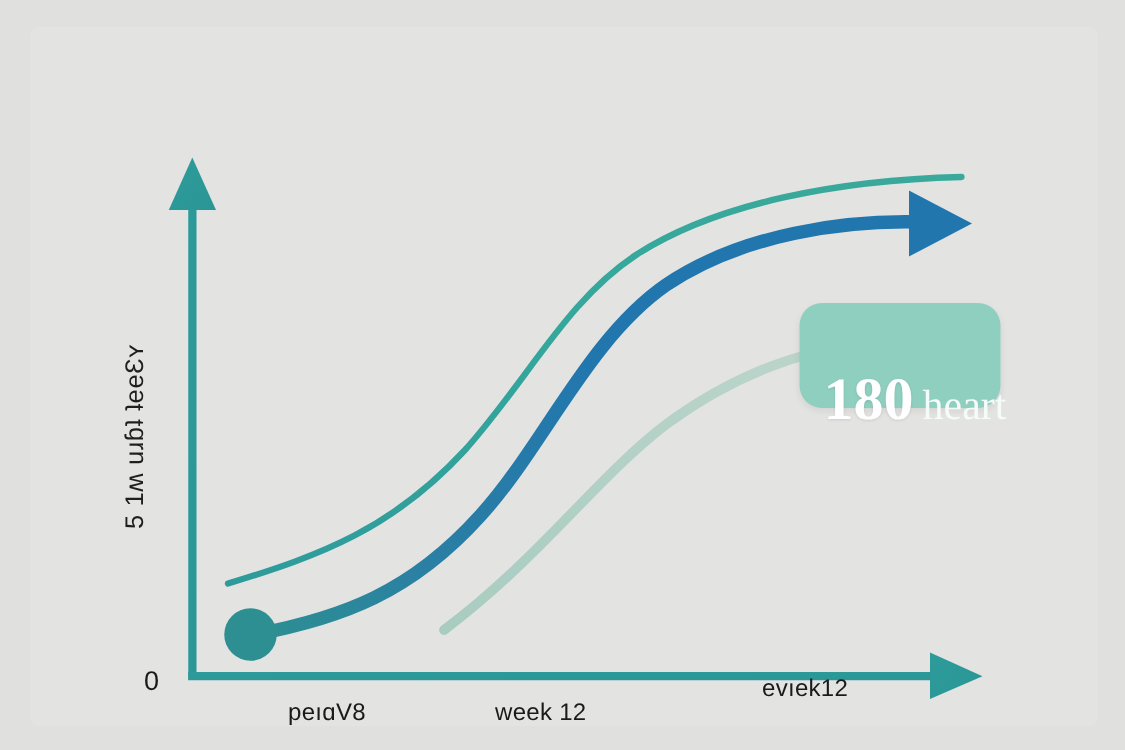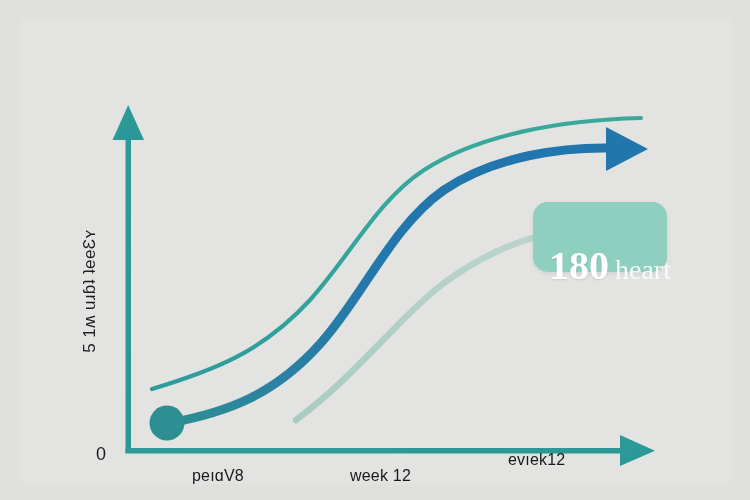--- a/index.html
+++ b/index.html
@@ -39,21 +39,21 @@
     font-size: 16px;
     letter-spacing: 0.2px;
     white-space: nowrap;
   }
   #y-zero-label {
     left: 96px;
     top: 444px;
     font-size: 18px;
   }
   #x-label-0 { left: 192px; top: 467px; }
-  #x-label-1 { left: 350px; top: 467px; }
+  #x-label-1 { left: 330px; top: 467px; }
   #x-label-2 { left: 508px; top: 451px; }
 
   #y-axis-title {
     position: absolute;
     left: -20px;
     top: 281px;
     width: 220px;
     text-align: center;
     transform: rotate(-90deg);
     transform-origin: 50% 50%;

